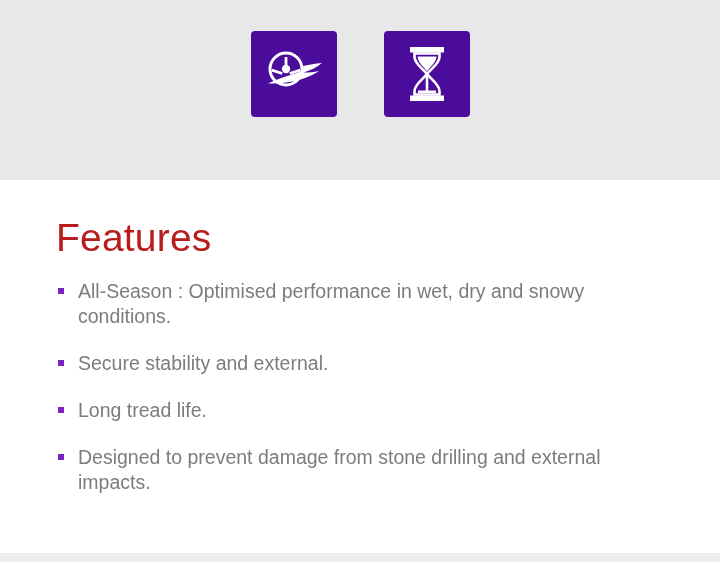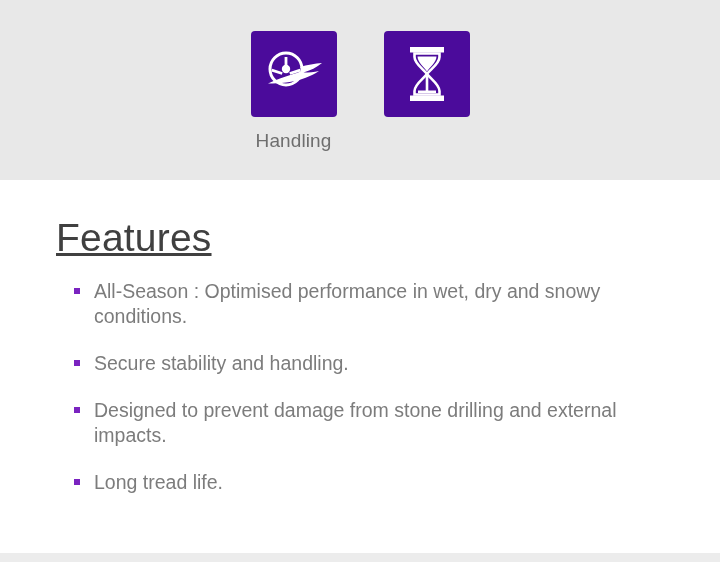--- a/index.html
+++ b/index.html
@@ -76,30 +76,29 @@
     width: 720px;
     height: 373px;
     background: #ffffff;
     box-sizing: border-box;
     padding: 38px 56px 0 56px;
   }
 
   .features-title {
     font-size: 39px;
     font-weight: 400;
-    color: #404040;
+    color: #b91c1c;
     margin: 0 0 20px 0;
     letter-spacing: 0.2px;
     line-height: 1.05;
-    text-decoration: underline;
   }
 
   .features-list {
     list-style: none;
-    margin: 16px;
+    margin: 0;
     padding: 0;
   }
 
   .feature-item {
     position: relative;
     padding-left: 22px;
     margin-bottom: 22px;
     font-size: 19.5px;
     line-height: 1.28;
     color: #7c7c7c;
@@ -144,21 +143,20 @@
               <circle cx="21" cy="21" r="16"></circle>
             </g>
             <circle cx="21" cy="21" r="4.2" fill="#ffffff"></circle>
             <rect x="19.6" y="9" width="2.8" height="9" fill="#ffffff"></rect>
             <rect x="6.5" y="22.4" width="11" height="2.8" fill="#ffffff" transform="rotate(18 12 23.8)"></rect>
             <rect x="24.5" y="22.4" width="11" height="2.8" fill="#ffffff" transform="rotate(-18 30 23.8)"></rect>
             <path d="M35 19 C42 17, 50 15.5, 57 15 C52 19.5, 45 22.5, 38.5 24.5 C44 24.5, 49 24, 54 23 C46 28.5, 36 32, 26 33.8 C18 35.2, 10 35.8, 3 35.4 C11 32, 20 28.5, 29 25.8 C33 24.5, 36 23.5, 38 22.5 Z" fill="#ffffff"></path>
           </svg>
         </span>
       </div>
-      <div class="icon-label">Handling</div>
     </div>
 
 
     <div class="icon-item">
       <div class="icon-tile">
         <span>
           <svg width="44" height="58" viewBox="0 0 44 58" aria-hidden="true">
             <rect x="5" y="2" width="34" height="5.5" fill="#ffffff"></rect>
             <rect x="5" y="50.5" width="34" height="5.5" fill="#ffffff"></rect>
             <path d="M9.5 8.5 L34.5 8.5 L34.5 12 C34.5 18.5, 26 24, 22 29 C26 34, 34.5 39.5, 34.5 46 L34.5 49.5 L9.5 49.5 L9.5 46 C9.5 39.5, 18 34, 22 29 C18 24, 9.5 18.5, 9.5 12 Z" fill="none" stroke="#ffffff" stroke-width="2.6"></path>
@@ -174,28 +172,28 @@
 
   <div class="features">
     <h1 class="features-title">Features</h1>
     <ul class="features-list">
       <li class="feature-item">
         <span class="feature-bullet"></span>
         <span>All-Season : Optimised performance in wet, dry and snowy conditions.</span>
       </li>
       <li class="feature-item">
         <span class="feature-bullet"></span>
-        <span>Secure stability and handling.</span>
+        <span>Secure stability and external.</span>
+      </li>
+      <li class="feature-item">
+        <span class="feature-bullet"></span>
+        <span>Long tread life.</span>
       </li>
       <li class="feature-item">
         <span class="feature-bullet"></span>
         <span>Designed to prevent damage from stone drilling and external impacts.</span>
-      </li>
-      <li class="feature-item">
-        <span class="feature-bullet"></span>
-        <span>Long tread life.</span>
       </li>
     </ul>
   </div>
 
   <div class="bottom-rule"></div>
 
 </div>
 
 </body></html>

